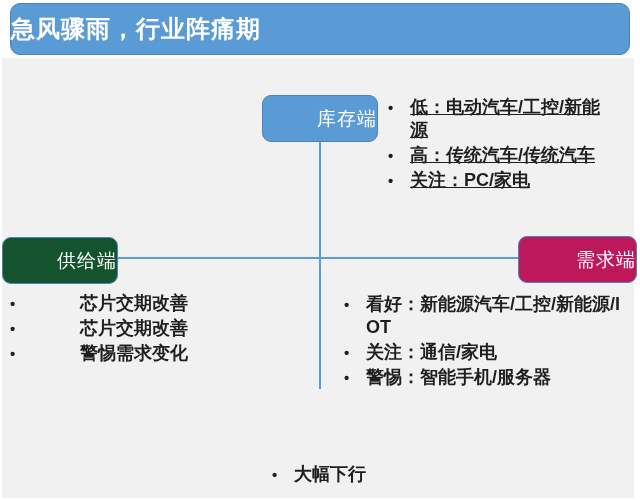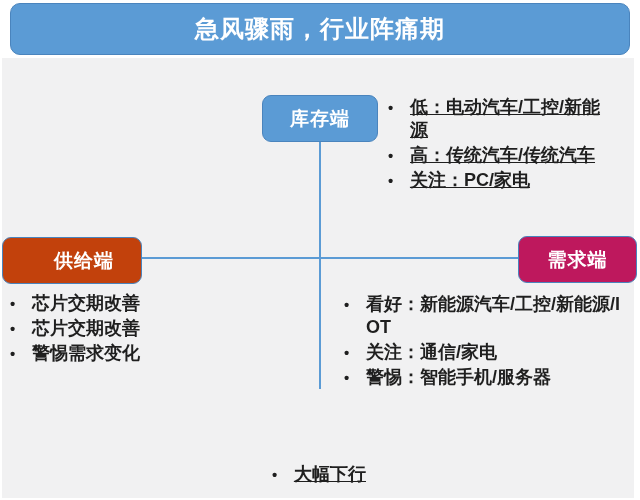--- a/index.html
+++ b/index.html
@@ -1,71 +1,71 @@
 <!DOCTYPE html>
 <html><head>
 <meta charset="utf-8">
 <style>
   html,body { margin:0; padding:0; background:#ffffff; font-family:"Liberation Sans", sans-serif; }
   .stage { position:relative; width:640px; height:500px; background:#ffffff; overflow:hidden; }
   .panel { position:absolute; left:2px; top:58px; width:632px; height:440px; background:#f1f1f2; }
 
   .title-bar {
     position:absolute; left:10px; top:3px; width:618px; height:50px;
-    border-radius:10px; display:flex; align-items:center; justify-content:center;
+    border-radius:10px; display:flex; align-items:center; justify-content:flex-start;
     color:#ffffff; font-weight:bold; font-size:24px; letter-spacing:1px;
   }
 
   .node {
     position:absolute; border-radius:9px;
-    display:flex; align-items:center; justify-content:center;
-    color:#ffffff; font-weight:bold; font-size:19px; letter-spacing:1px;
+    display:flex; align-items:center; justify-content:flex-end;
+    color:#ffffff; font-weight:normal; font-size:19px; letter-spacing:1px;
   }
   .node-inventory { left:262px; top:95px;  width:114px; height:45px; }
   .node-supply    { left:2px;   top:237px; width:114px; height:45px; }
   .node-demand    { left:518px; top:236px; width:117px; height:45px; }
   .node-price     { left:262px; top:389px; width:116px; height:44px; }
 
   .line { position:absolute; }
   .vline { left:319px; top:141px; width:2px;  height:248px; }
   .hline { left:117px; top:257px; width:401px; height:2px; }
 
   .blist { position:absolute; margin:0; padding:0; list-style:none;
            color:#1f1f1f; font-weight:bold; font-size:18px; line-height:23px; }
   .blist li { display:flex; margin-bottom:2px; }
   .bullet { flex:none; width:22px; font-size:15px; line-height:23px; }
   .btext  { word-break:break-all; }
 
   .list-inventory { left:388px; top:96px;  }
   .list-inventory .btext { width:205px;text-decoration:underline; }
   .list-supply    { left:10px;  top:292px; }
-  .list-supply .btext { width:230px; }
+  .list-supply .btext { width:230px;margin-left:48px; }
   .list-demand    { left:344px; top:293px; }
   .list-demand .btext { width:258px; }
   .list-price     { left:272px; top:463px; }
-  .list-price .btext { width:200px;text-decoration:underline; }
+  .list-price .btext { width:200px; }
 </style>
 </head>
 <body>
 
 <div class="stage">
 
   <div class="panel" style="background: rgb(241, 241, 242);"></div>
 
   <div class="title-bar accent-fill" style="background: rgb(91, 155, 213); border: 1px solid rgb(74, 132, 189);">
     <span>急风骤雨，行业阵痛期</span>
   </div>
 
   <div class="line vline accent-fill" style="background: rgb(91, 155, 213);"></div>
   <div class="line hline accent-fill" style="background: rgb(91, 155, 213);"></div>
 
   <div class="node node-inventory accent-fill accent-stroke" style="background: rgb(91, 155, 213); border: 1.5px solid rgb(74, 132, 189);">
     <span>库存端</span>
   </div>
-  <div class="node node-supply accent-fill accent-stroke" style="background: #c2410c; border: 1.5px solid rgb(74, 132, 189); padding-left: 24px;">
+  <div class="node node-supply accent-fill accent-stroke" style="background: #14532d; border: 1.5px solid rgb(74, 132, 189);">
     <span>供给端</span>
   </div>
   <div class="node node-demand accent-fill accent-stroke" style="background: #be185d; border: 1.5px solid rgb(74, 132, 189);">
     <span>需求端</span>
   </div>
 
   <ul class="blist list-inventory" style="color: rgb(31, 31, 31);">
     <li>
       <span class="bullet">•</span>
       <span class="btext">低：电动汽车/工控/新能源</span>

